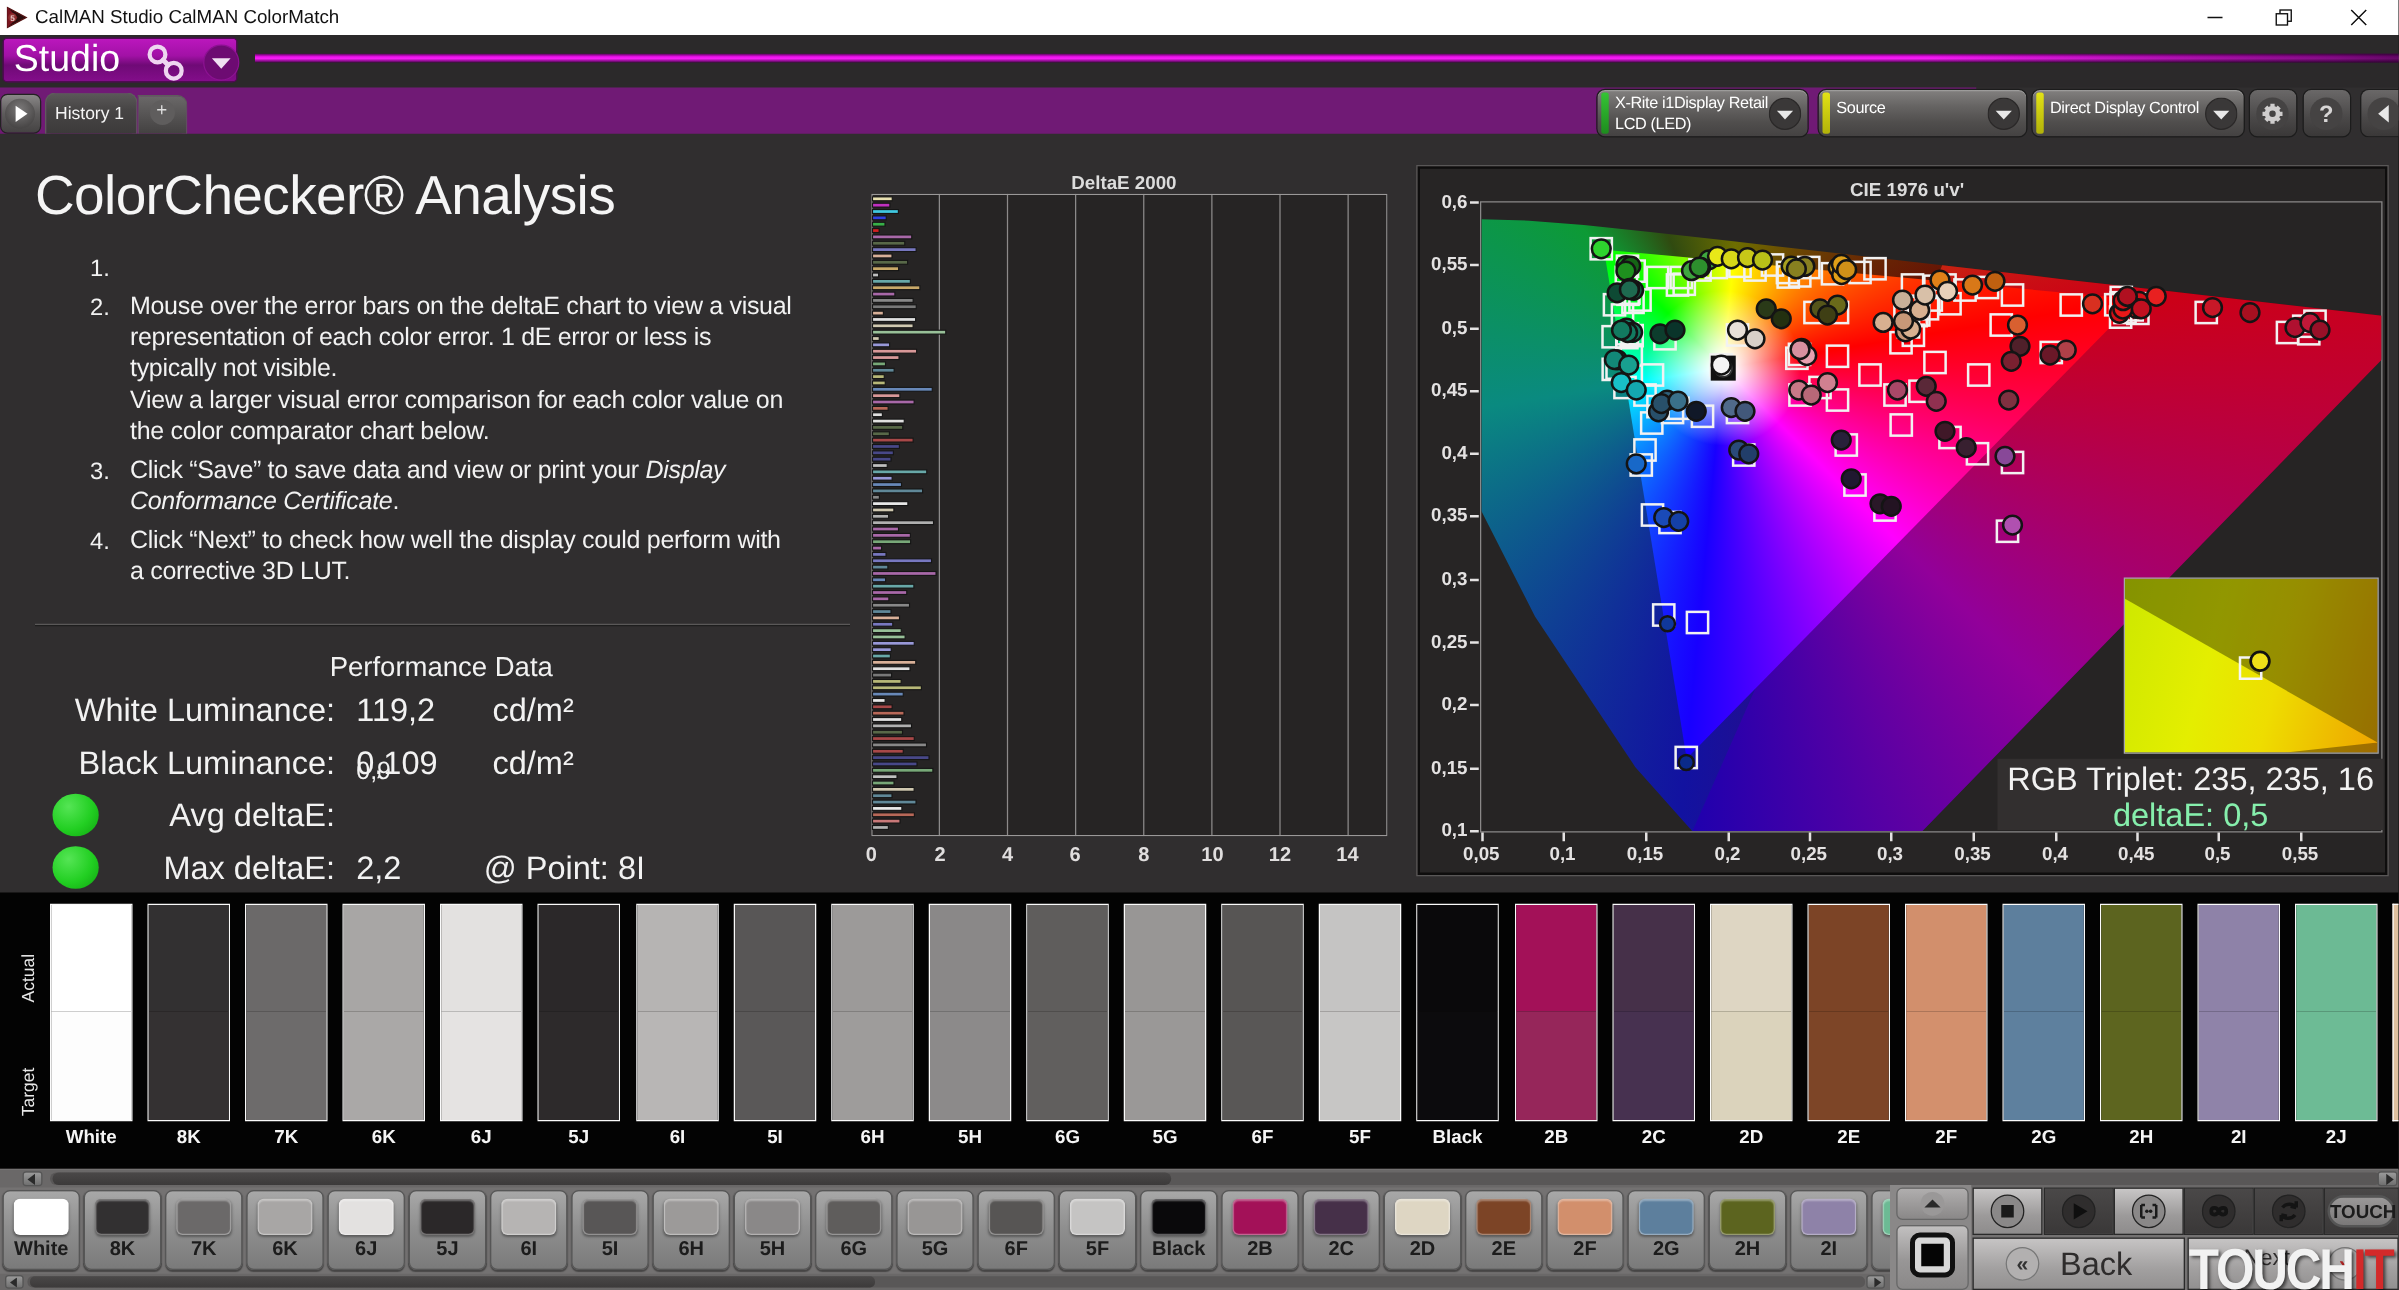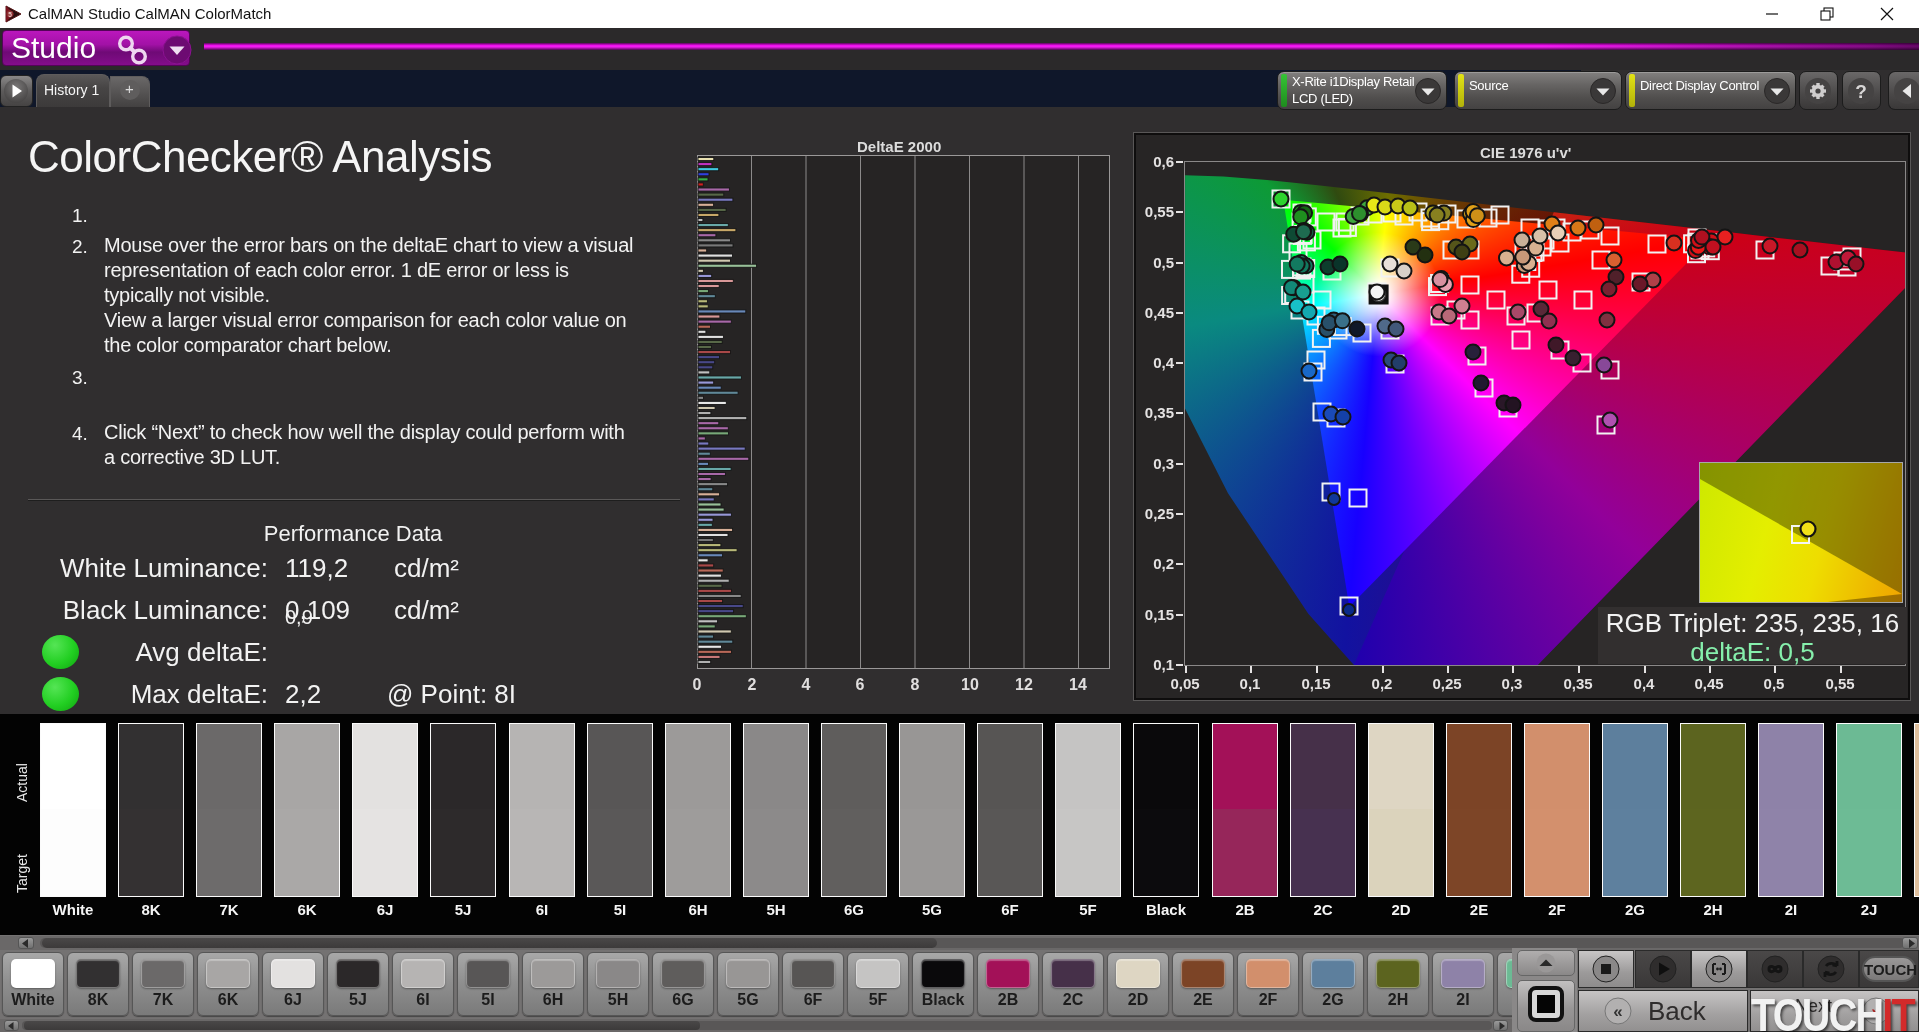--- a/index.html
+++ b/index.html
@@ -10,21 +10,21 @@
 
 #band{position:absolute;left:0;top:28px;width:1919px;height:42px;background:#2b292a}
 #studiobox{position:absolute;left:2px;top:2px;width:188px;height:36px;border-radius:4px;
  background:linear-gradient(180deg,#bb17bd 0%,#a211a6 40%,#6f0a76 62%,#830d8a 100%);border:1px solid #540458}
 #studiotext{position:absolute;left:8px;top:0px;font-size:30px;color:#fff;font-style:italic;letter-spacing:0px}
 #magline{position:absolute;left:204px;top:15px;width:1715px;height:7px;
  background:linear-gradient(180deg,#58055a 0%,#ee10ee 35%,#f41ef4 55%,#4a044c 100%)}
 #maglinefade{position:absolute;left:204px;top:15px;width:1715px;height:7px;
  background:linear-gradient(90deg,rgba(40,0,42,0) 78%,rgba(40,0,42,.55) 97%,rgba(40,0,42,.7) 100%)}
 
-#tabbar{position:absolute;left:0;top:70px;width:1581px;height:37px;background:#0f172a}
+#tabbar{position:absolute;left:0;top:70px;width:1581px;height:37px;background:#701a75}
 
 .itxt{color:#f2f2f2}
 
 
 #cie{position:absolute;left:1134px;top:133px;width:776px;height:567px;background:#272525;border:2px solid #0e0d0d;outline:1px solid #595757}
 
 #swpanel{position:absolute;left:0;top:714px;width:1919px;height:221px;background:#030303}
 
 #botbar{position:absolute;left:0;top:935px;width:1919px;height:97px;background:#747272}
 .swbtn{position:absolute;top:952px;width:62px;height:64px;border-radius:6px;
@@ -135,20 +135,21 @@
 <div class="abs" style="left:1888px;top:71px;width:31px;height:39px;border-radius:7px 0 0 7px;background:linear-gradient(180deg,#6a6868 0%,#4a4848 60%,#3a3838 100%);border:1px solid #1c1c1c;border-right:none"></div>
 <svg class="abs" style="left:1893px;top:77px" width="28" height="28" viewBox="0 0 28 28">
       <circle cx="14" cy="14" r="13" fill="#454343"></circle>
       <path d="M18 7 L9.5 14 L18 21 Z" fill="#e8e8e8"></path>
     </svg>
 <div class="abs itxt" style="left:28px;top:132px;font-size:44px;letter-spacing:-0.5px;color:#f5f5f5">ColorChecker® Analysis</div>
 <div class="abs itxt" style="left:72px;top:205px;width:32px;font-size:19px;text-align:left">1.</div>
 <div class="abs itxt" style="left:72px;top:236px;width:32px;font-size:19px;text-align:left">2.</div>
 <div class="abs itxt" style="left:104px;top:233px;width:640px;font-size:20px;letter-spacing:-0.25px;line-height:25px">Mouse over the error bars on the deltaE chart to view a visual<br>representation of each color error. 1 dE error or less is<br>typically not visible.<br>View a larger visual error comparison for each color value on<br>the color comparator chart below.</div>
 <div class="abs itxt" style="left:72px;top:367px;width:32px;font-size:19px;text-align:left">3.</div>
+<div class="abs itxt" style="left:104px;top:364px;width:640px;font-size:20px;letter-spacing:-0.25px;line-height:25px">Click “Save” to save data and view or print your <i>Display</i><br><i>Conformance Certificate</i>.</div>
 <div class="abs itxt" style="left:72px;top:423px;width:32px;font-size:19px;text-align:left">4.</div>
 <div class="abs itxt" style="left:104px;top:420px;width:640px;font-size:20px;letter-spacing:-0.25px;line-height:25px">Click “Next” to check how well the display could perform with<br>a corrective 3D LUT.</div>
 <div class="abs" style="left:28px;top:499px;width:652px;height:1px;background:#5a5858"></div>
 <div class="abs" style="left:28px;top:500px;width:652px;height:1px;background:#1e1e1e"></div>
 <div class="abs itxt" style="left:0px;top:553px;width:268px;text-align:right;font-size:26px">White Luminance:</div>
 <div class="abs itxt" style="left:28px;top:521px;width:650px;text-align:center;font-size:22px">Performance Data</div>
 <div class="abs itxt" style="left:285px;top:553px;font-size:26px">119,2</div>
 <div class="abs itxt" style="left:394px;top:553px;font-size:26px">cd/m²</div>
 <div class="abs itxt" style="left:0px;top:595px;width:268px;text-align:right;font-size:26px">Black Luminance:</div>
 <div class="abs itxt" style="left:285px;top:595px;font-size:26px">0,109</div>

